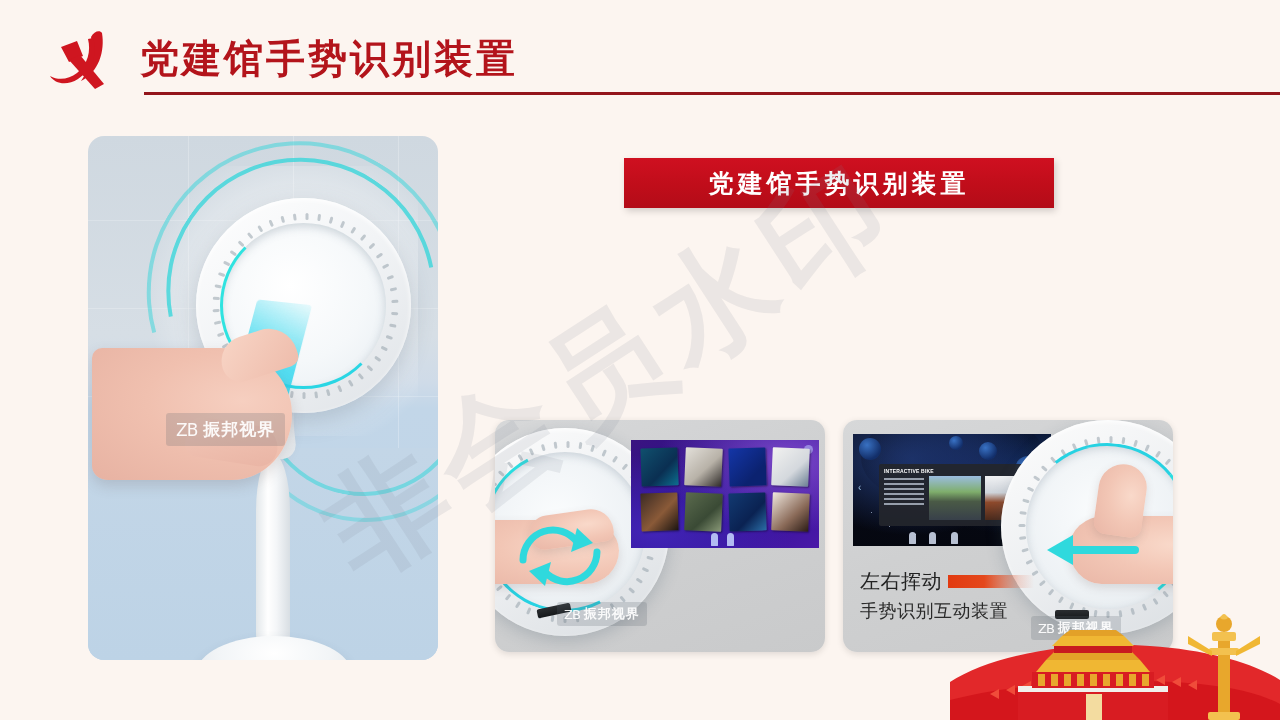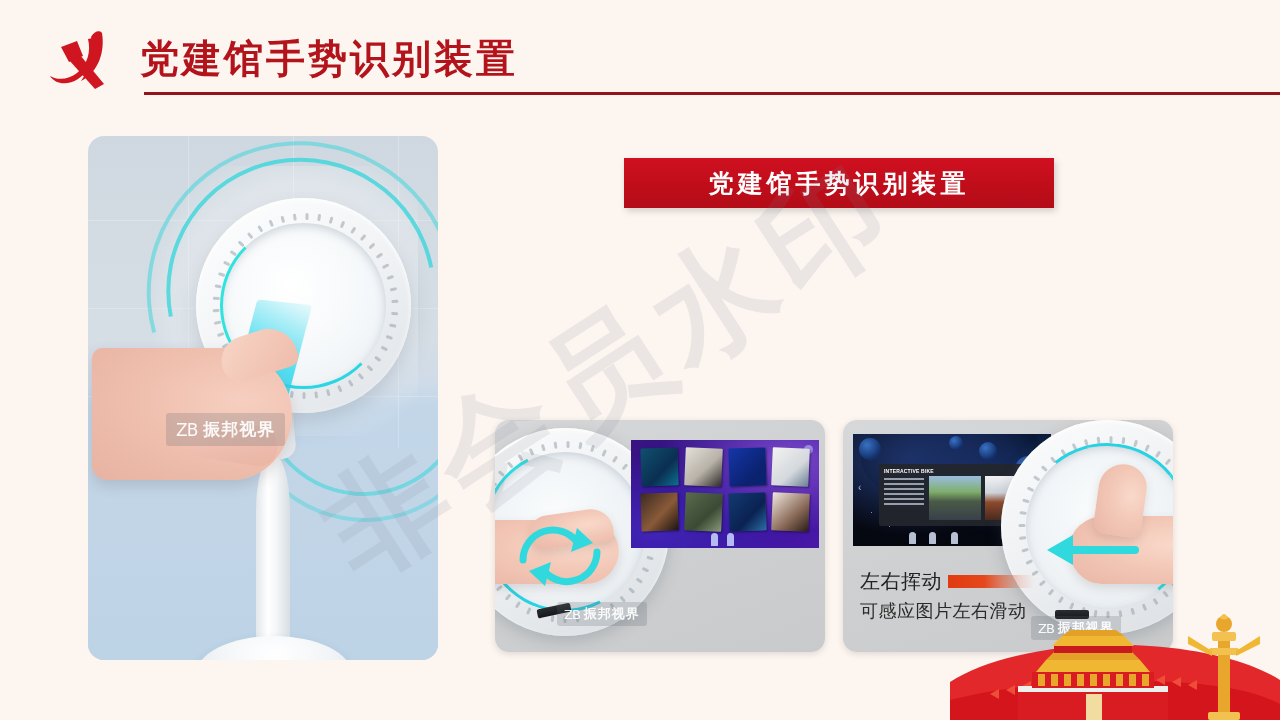--- a/index.html
+++ b/index.html
@@ -725,21 +725,21 @@
       <polygon points="4,20 30,5 30,35" fill="#2fd9dd"></polygon>
     </svg>
 
     <div class="card-pad" style="left:212px; top:190px; width:34px; height:9px;"></div>
 
     <div class="card-text" style="left:4px; top:148px;margin-left:13px;">
       <div class="ct-line1">
         <span class="ct-title">左右挥动</span>
         <span class="ct-bar"></span>
       </div>
-      <div class="ct-sub">可感应图片左右滑动</div>
+      <div class="ct-sub">手势识别互动装置</div>
     </div>
 
     <div class="zb-wm small" style="left:188px; top:196px;">
       <span class="zb-mark">ZB</span>
       <span class="zb-word">振邦视界</span>
     </div>
   </div>
 
   <div class="deco">
     <svg viewBox="0 0 330 110" width="330" height="110" aria-hidden="true">

